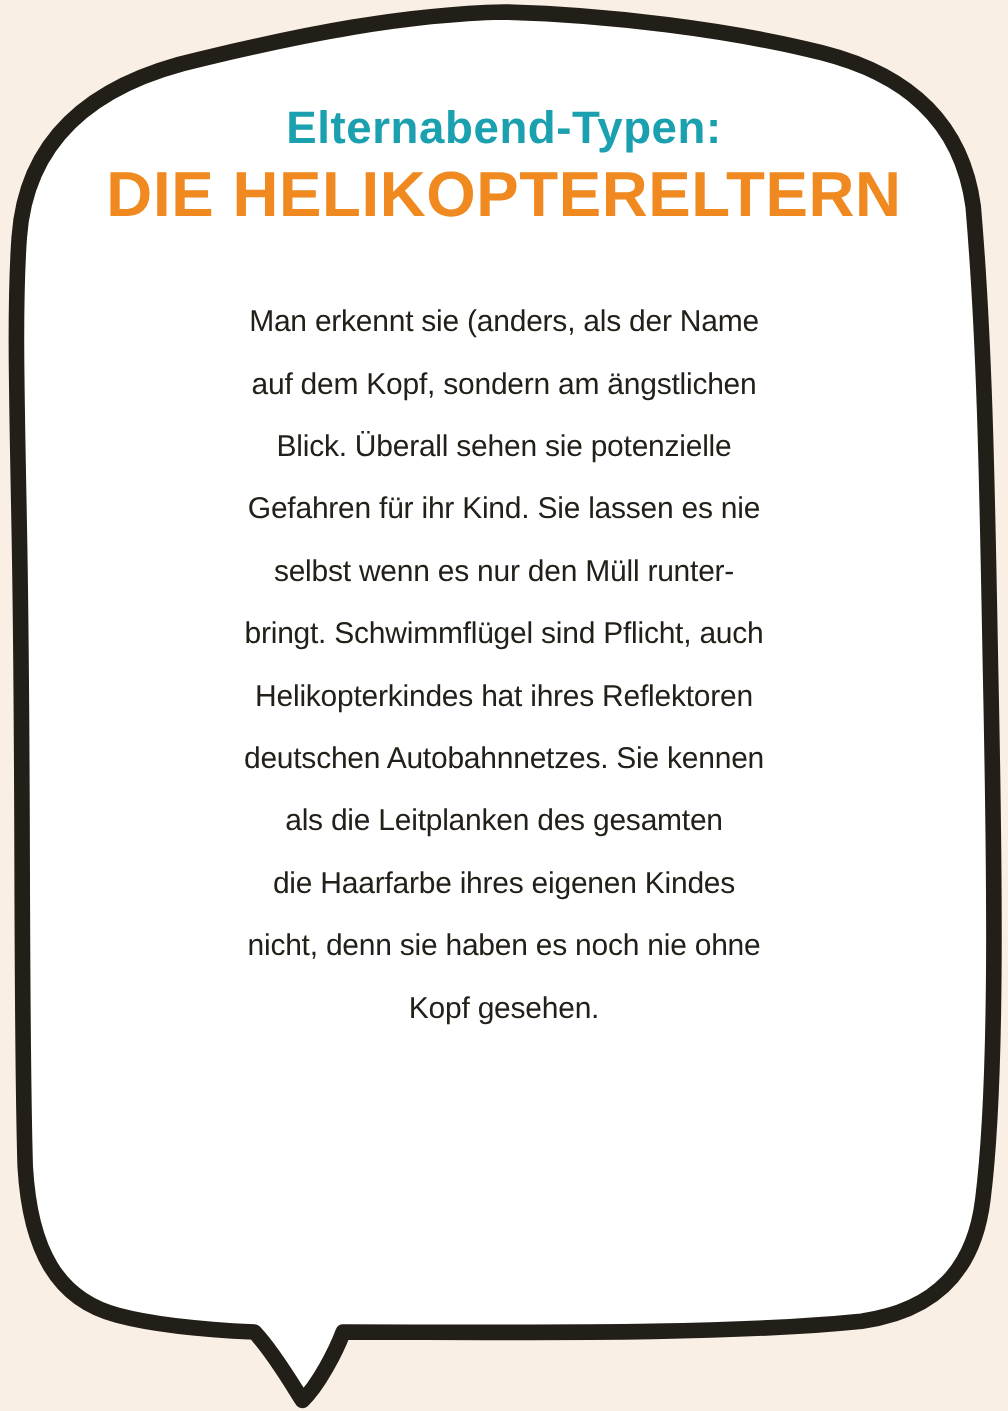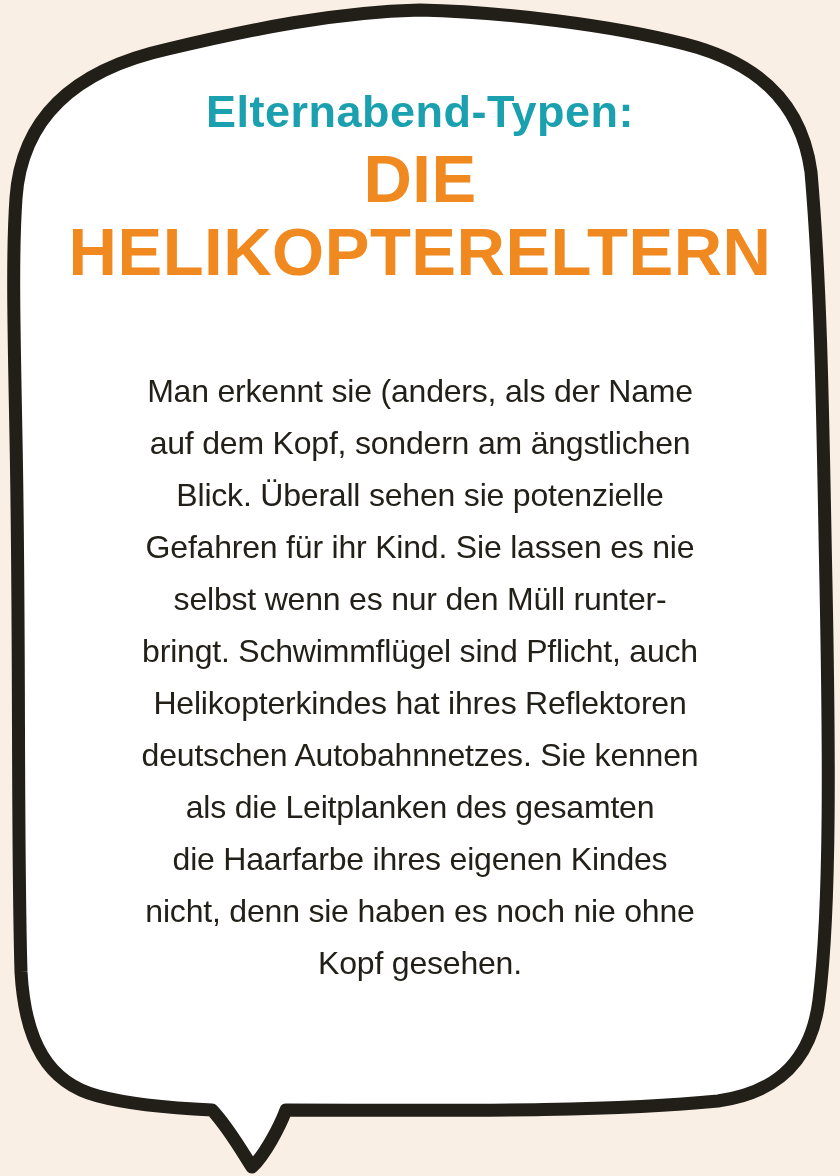--- a/index.html
+++ b/index.html
@@ -24,37 +24,37 @@
   }
   .content {
     position: absolute;
     left: 55px;
     right: 55px;
     top: 86px;
     z-index: 2;
     text-align: center;
   }
   .heading-line1 {
-    font-size: 45px;
+    font-size: 38px;
     line-height: 1.15;
     font-weight: 700;
     color: #1aa0af;
     letter-spacing: 0.5px;
   }
   .heading-line2 {
-    font-size: 67px;
+    font-size: 53px;
     line-height: 1.1;
     font-weight: 700;
     color: #f08a20;
     letter-spacing: 0.5px;
     margin-top: 4px;
   }
   .bodytext {
-    margin-top: 76px;
-    font-size: 32px;
+    margin-top: 50px;
+    font-size: 25px;
     line-height: 52px;
     font-weight: 400;
     color: #232019;
     letter-spacing: -0.2px;
   }
   .body-line {
     white-space: pre;
   }
 </style>
 </head>

